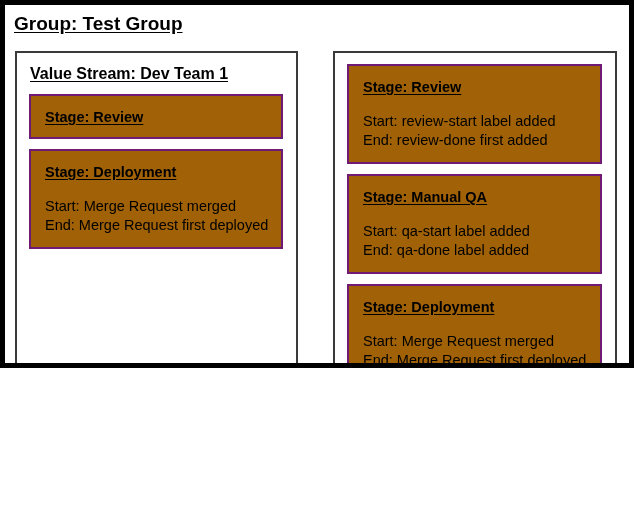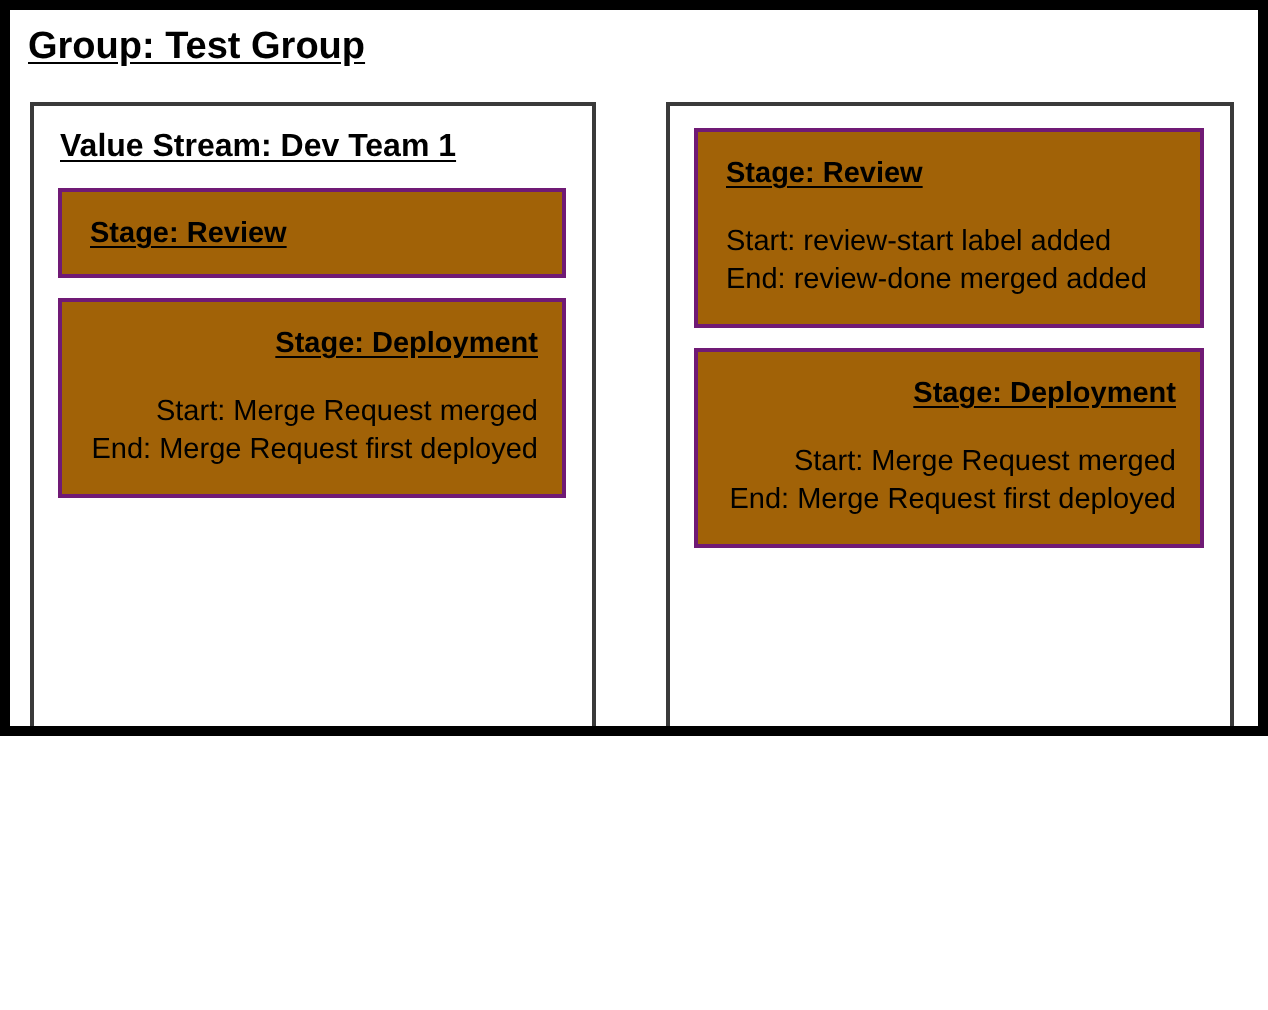--- a/index.html
+++ b/index.html
@@ -79,21 +79,20 @@
 
   .stage {
     background: #a16207;
     border: 2px solid #701a75;
     margin: 0 13px 10px 12px;
     padding: 13px 12px 12px 14px;
   }
 
   .stage:last-child {
     margin-bottom: 5px;
-    text-align: right;
   }
 
   .stage-title {
     font-size: 14.5px;
     font-weight: bold;
     text-decoration: underline;
     text-underline-offset: 2px;
     color: #000000;
     white-space: nowrap;
     margin: 0;
@@ -138,24 +137,31 @@
       </div>
     </div>
 
     <div class="value-stream vs-right">
       <div class="stages">
 
         <div class="stage">
           <div class="stage-title">Stage: Review</div>
           <div class="stage-body">
             <span class="stage-line">Start: review-start label added</span>
-            <span class="stage-line">End: review-done merged added</span>
+            <span class="stage-line">End: review-done first added</span>
           </div>
         </div>
 
+        <div class="stage">
+          <div class="stage-title">Stage: Manual QA</div>
+          <div class="stage-body">
+            <span class="stage-line">Start: qa-start label added</span>
+            <span class="stage-line">End: qa-done label added</span>
+          </div>
+        </div>
 
         <div class="stage">
           <div class="stage-title">Stage: Deployment</div>
           <div class="stage-body">
             <span class="stage-line">Start: Merge Request merged</span>
             <span class="stage-line">End: Merge Request first deployed</span>
           </div>
         </div>
 
       </div>

